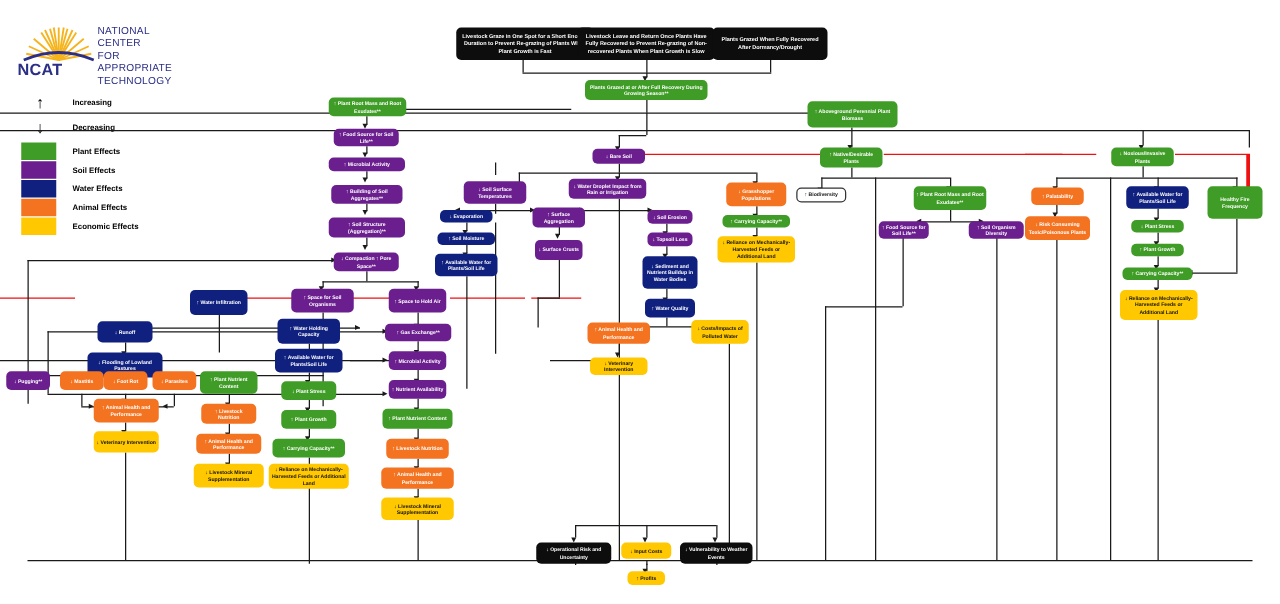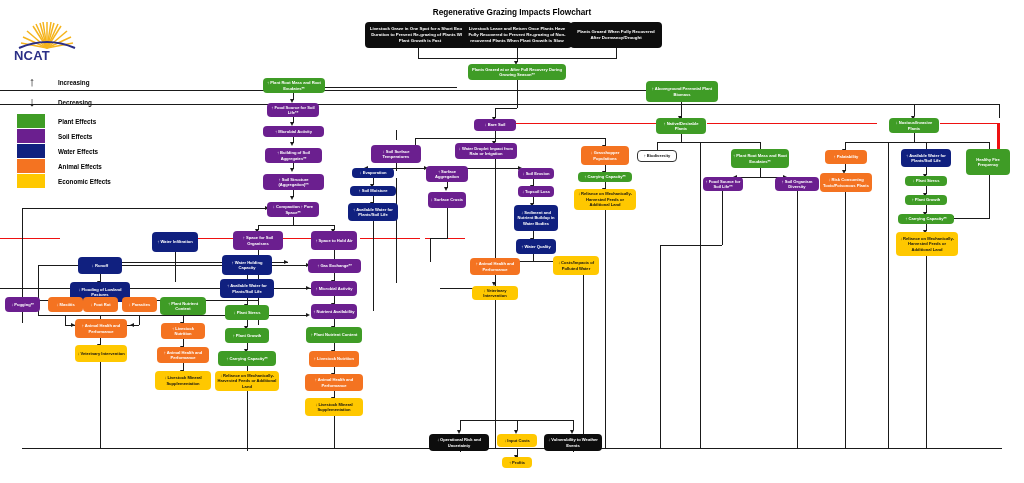--- a/index.html
+++ b/index.html
@@ -69,20 +69,25 @@
           <line x1="29" y1="30" x2="55" y2="25"></line>
           <line x1="29" y1="30" x2="25" y2="4"></line>
             <line x1="29" y1="30" x2="33" y2="4"></line>
           <line x1="29" y1="30" x2="18" y2="6"></line>
             <line x1="29" y1="30" x2="40" y2="6"></line>
         </g>
         <path d="M1,30 Q29,18 57,30" stroke="#2b2f86" stroke-width="2.2" fill="none"></path>
       </svg>
     </div>
     <div class="logo-name">NCAT</div>
+    <div class="logo-text">
+      <div>NATIONAL CENTER</div>
+      <div>FOR APPROPRIATE</div>
+      <div>TECHNOLOGY</div>
+    </div>
   </div>
 
   <div class="legend">
     <div class="leg-row">
       <span class="leg-arrow">↑</span>
       <span class="leg-lb" style="top:5px">Increasing</span>
     </div>
     <div class="leg-row">
       <span class="leg-arrow">↓</span>
       <span class="leg-lb" style="top:5px">Decreasing</span>
@@ -102,21 +107,20 @@
     <div class="leg-row" style="height:15px">
       <span class="leg-sw" style="background:#f47321;top:0"></span>
       <span class="leg-lb" style="top:4px">Animal Effects</span>
     </div>
     <div class="leg-row" style="height:15px">
       <span class="leg-sw" style="background:#ffc800;top:0"></span>
       <span class="leg-lb" style="top:4px">Economic Effects</span>
     </div>
   </div>
 
-  <div class="chart-title">Regenerative Grazing Impacts Flowchart</div>
 
   <div class="ln v" style="left:418px;top:48px;height:10px"></div>
   <div class="ln v" style="left:517px;top:48px;height:10px"></div>
   <div class="ln v" style="left:616px;top:48px;height:10px"></div>
   <div class="ln h" style="left:418px;top:58px;width:199px"></div>
   <div class="ln v" style="left:517px;top:58px;height:4px"></div>
   <div class="ar d" style="left:514.4px;top:61px"></div>
 
   <div class="ln v" style="left:517px;top:80px;height:10px"></div>
   <div class="ln h" style="left:0px;top:90px;width:680px"></div>

